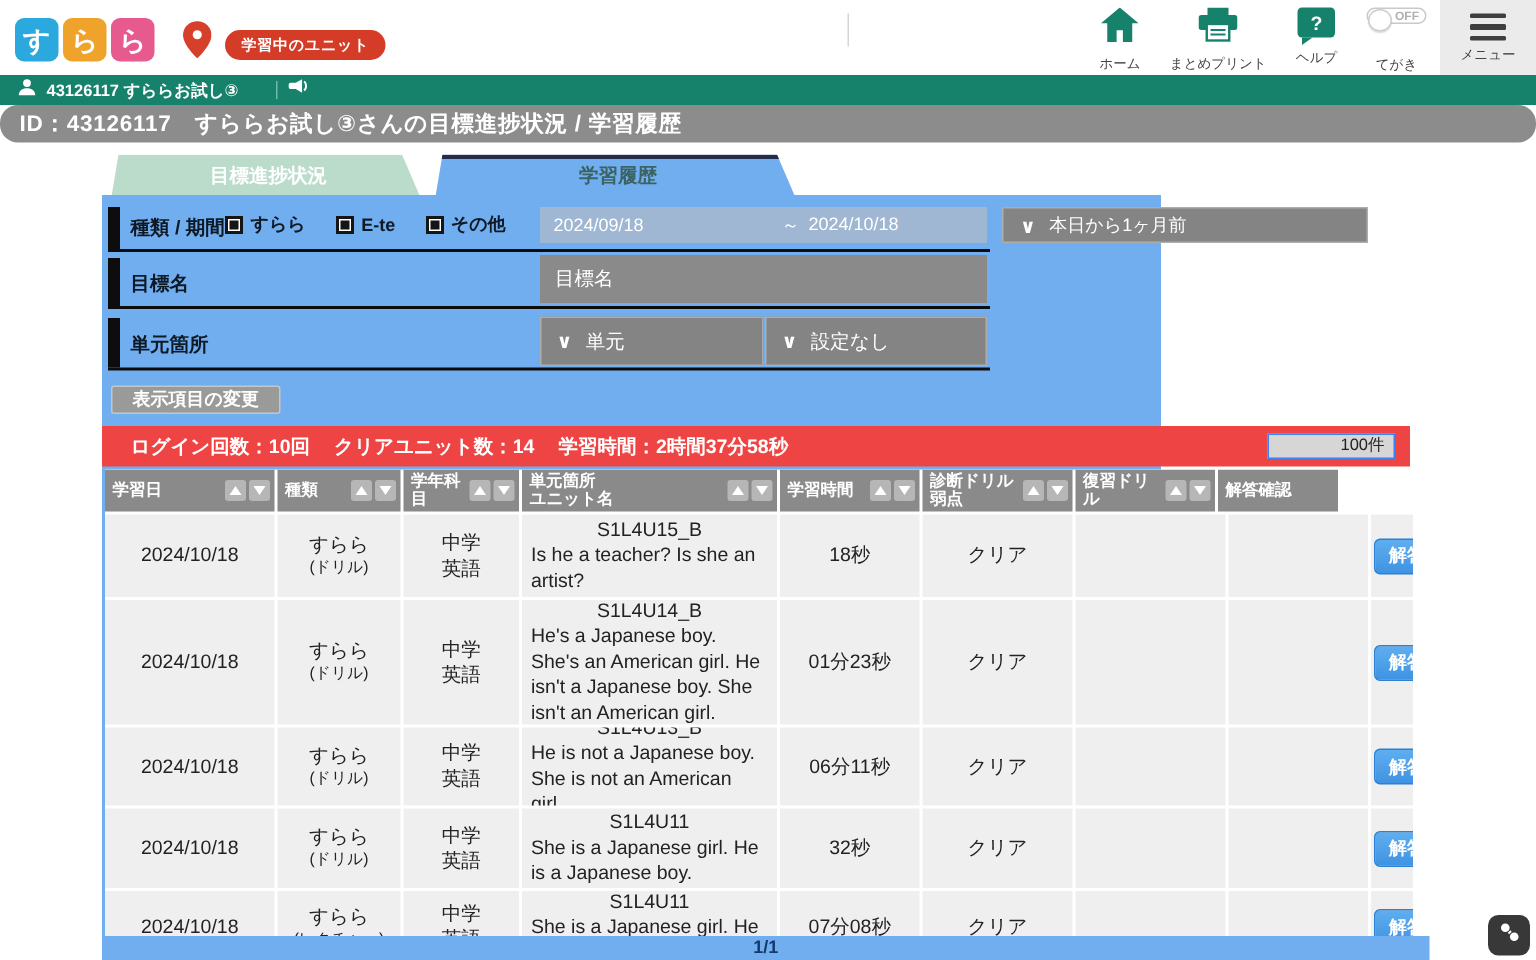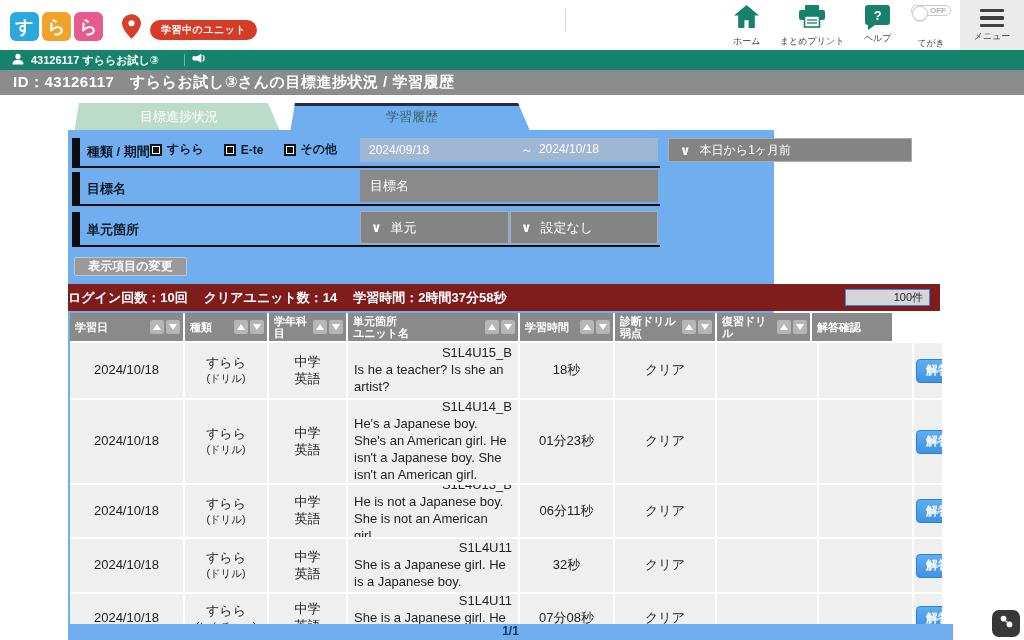--- a/index.html
+++ b/index.html
@@ -38,24 +38,24 @@
   .menu-bars i { display:block; width:24px; height:3.5px; background:#3f3f3f; border-radius:1px; }
 
   
   .user-bar { left:0; top:50px; width:1024px; height:20px; background:#17826C; display:flex;
               align-items:center; padding-left:12px; gap:7px; }
   .user-bar .txt { color:#fff; font-size:11px; font-weight:bold; }
   .ub-divider { width:1px; height:12px; background:#6FB8A6; margin-left:18px; }
 
   
   .title-bar { left:0; top:70px; width:1024px; height:25px; background:#8C8C8C; color:#fff;
-               font-size:15px; font-weight:bold; display:flex; align-items:center; padding-left:13px; letter-spacing:.5px; }
+               font-size:15px; font-weight:bold; display:flex; align-items:center; padding-left:13px; letter-spacing:.5px;border-radius:12px; }
 
   
-  .tab { height:42px; top:103px; font-size:13px; font-weight:normal; text-align:center; line-height:27px;
+  .tab { height:42px; top:103px; font-size:13px; font-weight:bold; text-align:center; line-height:27px;
          clip-path:polygon(7px 0, calc(100% - 18px) 0, 100% 100%, 0 100%); cursor:pointer; }
   .tab1 { left:72px; width:214px; background:#BCDCCB; color:#fff; }
   .tab2 { left:288px; width:248px; background:#71AEF0; color:#3C6364; }
   .tab2::before { content:""; position:absolute; left:0; top:0; width:100%; height:3px; background:#232C49; }
 
   
   .panel { left:68px; top:130px; width:706px; height:510px; background:#71AEF0; }
   .fbar { position:absolute; width:8px; background:#0d0d0d; }
   .flabel { position:absolute; font-size:13px; font-weight:bold; color:#0d1a26; white-space:nowrap; }
   .funderline { position:absolute; left:4px; width:588px; height:2px; background:#0d0d0d; }
@@ -78,42 +78,42 @@
 
   .goal-input { position:absolute; left:292px; top:40px; width:298px; height:32px; background:#8A8A8A;
                 color:#fff; font-size:13px; display:flex; align-items:center; padding-left:10px; cursor:text; }
   .unit-dd  { position:absolute; left:292px; top:81px; width:149px; height:33px; font-size:13px; padding-left:10px; border-right:1px solid #A8A8A8; }
   .unit-dd2 { position:absolute; left:442px; top:81px; width:148px; height:33px; font-size:13px; padding-left:10px; }
 
   .change-btn { position:absolute; left:6px; top:127px; width:113px; height:19px; background:#9A9A9A;
                 border:1px solid #C6C6C6; color:#fff; font-size:12px; font-weight:bold; text-align:center;
                 line-height:17px; border-radius:2px; cursor:pointer; }
 
-  .stats-bar { position:absolute; left:0px; top:154px; width:872px; height:27px; background:#7f1d1d;
-               display:flex; align-items:center; gap:16px; padding-left:0; }
+  .stats-bar { position:absolute; left:0px; top:154px; width:872px; height:27px; background:#ef4444;
+               display:flex; align-items:center; gap:16px; padding-left:19px; }
   .stats-bar span { color:#fff; font-size:13px; font-weight:bold; white-space:nowrap; }
   .page-size { position:absolute; right:10px; top:5px; width:85px; height:17px; background:#D6D6D6;
                border:1px solid #3b82f6; color:#222; font-size:11px; text-align:right; line-height:15px;
                padding-right:6px; cursor:text; }
 
   
   .table-wrap { position:absolute; left:2px; top:183px; width:872px; height:311px; overflow:hidden; background:#fff; }
   .thead-row, .tr { display:flex; margin-bottom:2px; }
   .th { background:#8A8A8A; color:#fff; font-size:11px; font-weight:bold; height:28px; margin-right:2px;
         display:flex; align-items:center; justify-content:space-between; padding:0 3px 0 5px; flex:0 0 auto; }
   .th-label { white-space:pre-line; line-height:1.12; }
   .sorts { display:flex; flex:0 0 auto; }
   .sort-btn { width:14px; height:14px; background:#B6B6B6; border-radius:2px; margin-left:2px;
               display:inline-flex; align-items:center; justify-content:center; cursor:pointer; }
   .tri { display:block; width:0; height:0; border-left:4px solid transparent; border-right:4px solid transparent; }
   .tri.up { border-bottom:6px solid #fff; }
   .tri.down { border-top:6px solid #fff; }
   .td { background:#EFEFEF; margin-right:2px; flex:0 0 auto; overflow:hidden; color:#222; font-size:13px;
         display:flex; flex-direction:column; align-items:center; justify-content:center; line-height:1.3; }
-  .td.left { align-items:flex-end; padding:4px 6px; }
+  .td.left { align-items:center; padding:4px 6px; }
   .td .sub { font-size:10.5px; }
   .col1 { width:113px; } .col2 { width:82px; } .col3 { width:77px; } .col4 { width:170px; }
   .col5 { width:93px; } .col6 { width:100px; } .col7 { width:100px; } .col8 { width:93px; } .col9 { width:80px; }
   .answer-btn { background:linear-gradient(#5FAEF0,#3F93E2); border:1px solid #2d7fd0; border-radius:4px;
                 color:#fff; font-size:12px; font-weight:bold; width:70px; height:24px; text-align:left;
                 padding-left:9px; cursor:pointer; align-self:flex-start; margin-left:2px; }
   .td.col9 { justify-content:center; align-items:flex-start; }
 
   .pagination { position:absolute; left:0; top:494px; width:885px; height:16px; background:#71AEF0;
                 color:#16386B; font-size:12px; font-weight:bold; text-align:center; line-height:15px; }

